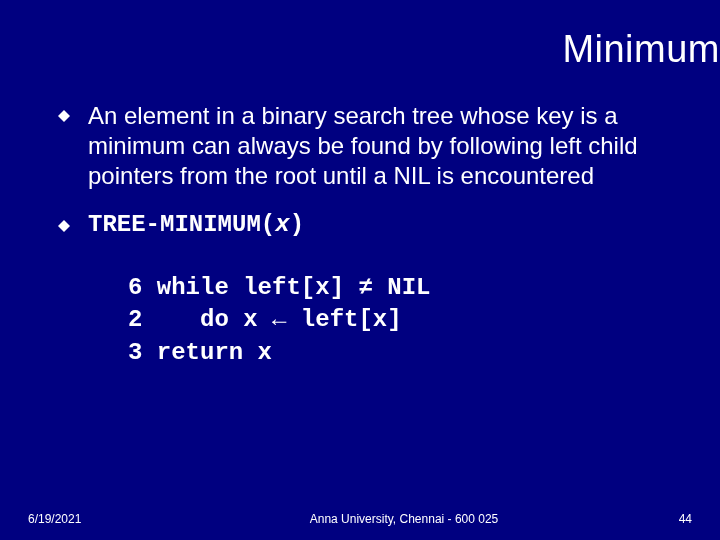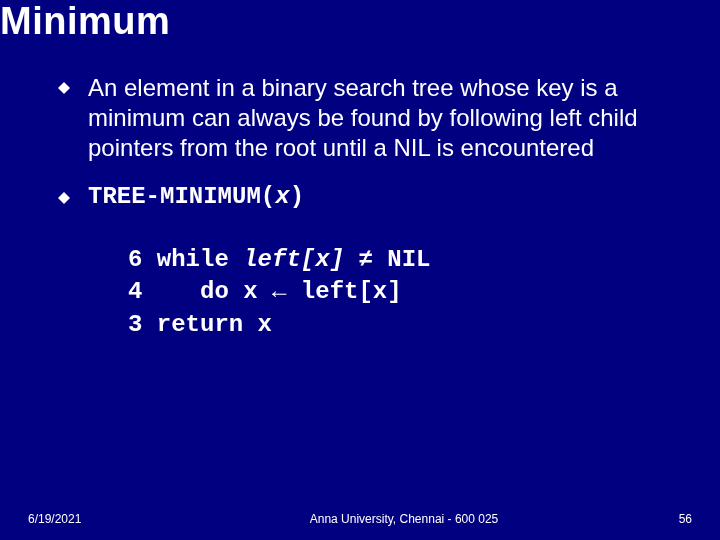--- a/index.html
+++ b/index.html
@@ -12,23 +12,24 @@
     font-family: Verdana, Geneva, sans-serif;
     overflow: hidden;
   }
   .slide {
     position: relative;
     width: 720px;
     height: 540px;
     box-sizing: border-box;
   }
   .title {
-    text-align: left;
+    text-align: right;
     font-size: 38px;
-    font-weight: 700;
+    padding-top: 28px;
+    font-weight: 400;
     letter-spacing: 0.5px;
   }
   .body {
     padding: 30px 55px 0 58px;
   }
   .item {
     display: flex;
     align-items: flex-start;
     margin-bottom: 20px;
   }
@@ -57,21 +58,20 @@
   .codeblock {
     font-family: "Courier New", Courier, monospace;
     font-size: 24px;
     font-weight: bold;
     line-height: 1.35;
     white-space: pre;
     padding-left: 70px;
     padding-top: 14px;
   }
   .codeblock .ital {
-    font-style: italic;
     text-align: center;
   }
   .footer {
     position: absolute;
     bottom: 14px;
     left: 0;
     width: 100%;
     font-size: 12px;
     font-family: Verdana, Geneva, sans-serif;
   }
@@ -102,24 +102,24 @@
         <svg width="12" height="12" viewBox="0 0 12 12">
             <polygon points="6,0 12,6 6,12 0,6" fill="#ffffff"></polygon>
           </svg>
       </span>
       <span class="code-head">
         <span>TREE-MINIMUM</span>(<span class="ital">x</span>)
       </span>
     </div>
 
     <div class="codeblock"><span>6 while </span><span class="ital">left[x]</span><span> ≠ NIL</span>
-<span>4    do x ← left[x]</span>
+<span>2    do x ← left[x]</span>
 <span>3 return x</span></div>
 
   </div>
 
   <div class="footer">
     <span class="date">6/19/2021</span>
     <span class="org">Anna University, Chennai - 600 025</span>
-    <span class="num">56</span>
+    <span class="num">44</span>
   </div>
 
 </div>
 
 </body></html>

